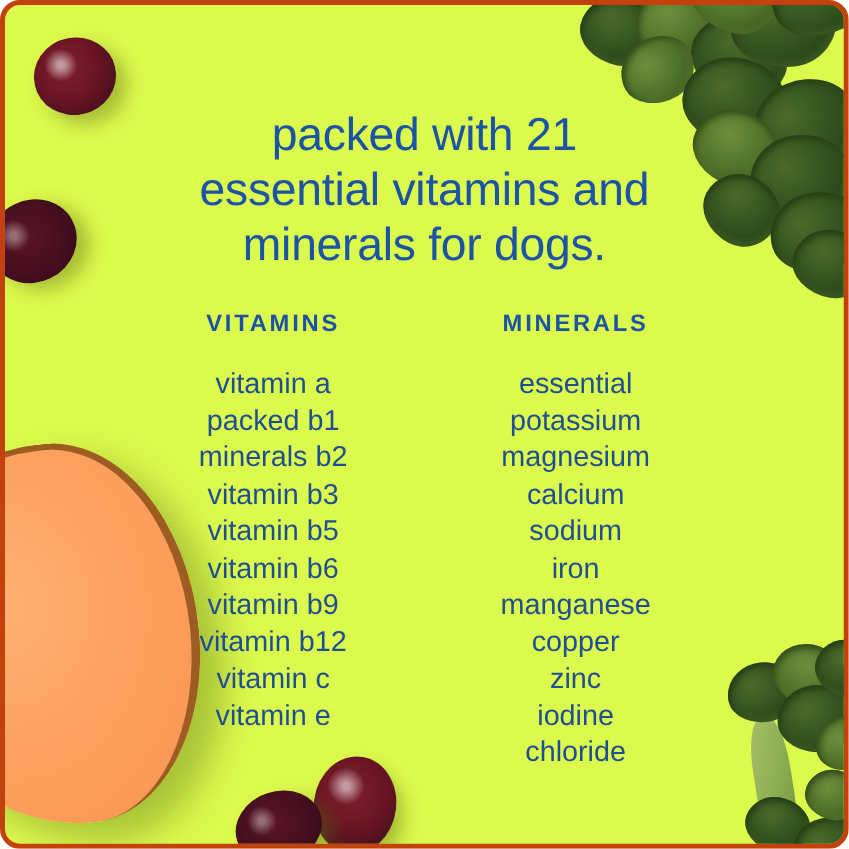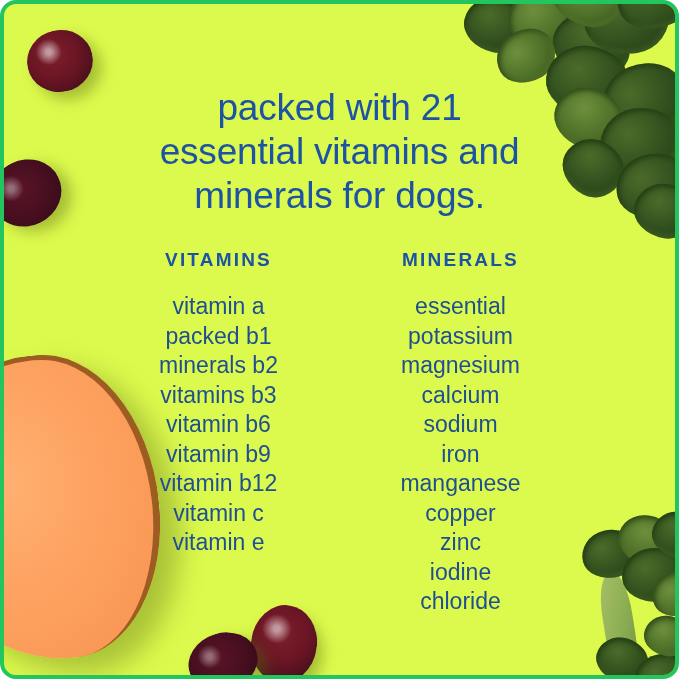--- a/index.html
+++ b/index.html
@@ -6,21 +6,21 @@
     margin: 0;
     padding: 0;
     background: #ffffff;
   }
   #canvas {
     position: relative;
     width: 679px;
     height: 679px;
     overflow: hidden;
     background: #dcf94d;
-    border: 4px solid #22c55e;
+    border: 4px solid #c2410c;
     border-radius: 16px;
     box-sizing: border-box;
     font-family: "Liberation Sans", sans-serif;
     padding-left: 44px;
   }
 
   
   .produce { position: absolute; pointer-events: none; }
 
   
@@ -175,21 +175,22 @@
     </h1>
 
     <div id="columns">
 
       <div class="column" id="col-vitamins">
         <div class="col-head">VITAMINS</div>
         <ul class="col-list">
           <li>vitamin a</li>
           <li>packed b1</li>
           <li>minerals b2</li>
-          <li>vitamins b3</li>
+          <li>vitamin b3</li>
+          <li>vitamin b5</li>
           <li>vitamin b6</li>
           <li>vitamin b9</li>
           <li>vitamin b12</li>
           <li>vitamin c</li>
           <li>vitamin e</li>
         </ul>
       </div>
 
       <div class="column" id="col-minerals">
         <div class="col-head">MINERALS</div>

